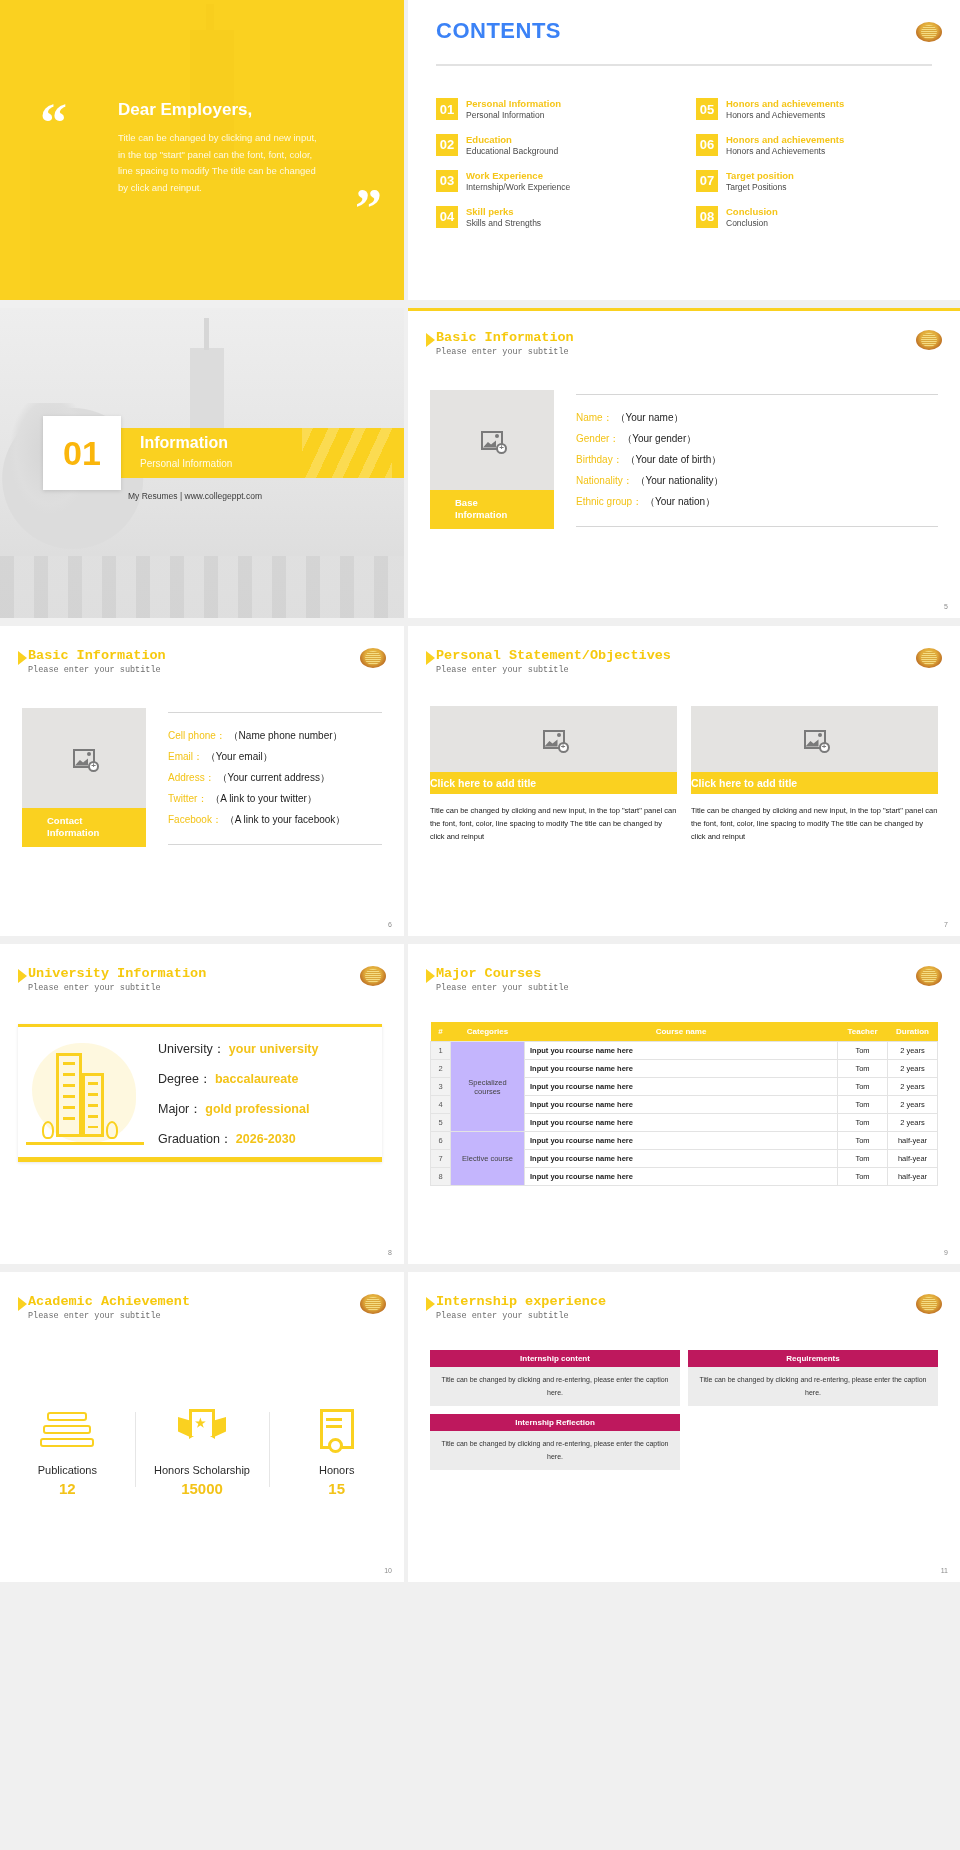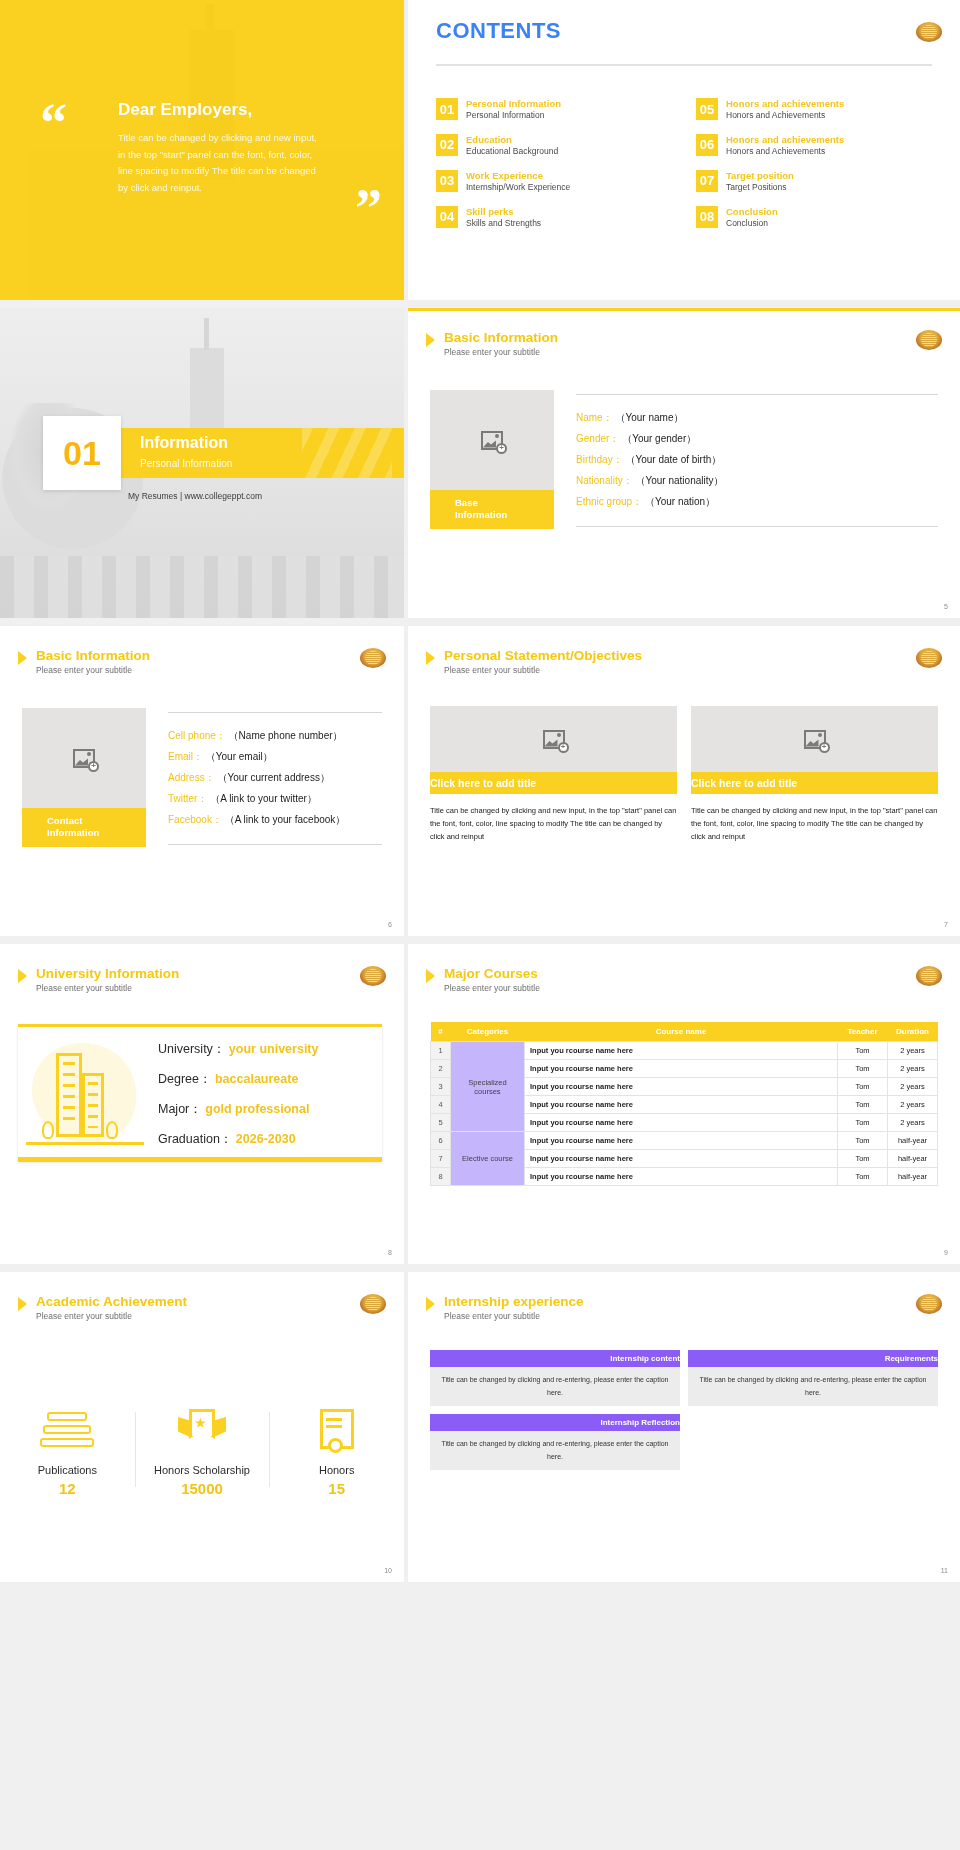--- a/index.html
+++ b/index.html
@@ -146,21 +146,21 @@
   .divider .d-sub {
     position: absolute; left: 140px; top: 150px;
     font-size: 10px; color: #fffbe8;
   }
   .divider .d-foot {
     position: absolute; left: 128px; top: 183px;
     font-size: 8.5px; color: #3b3b3b;
   }
 
   
-  .hd { position: absolute; left: 18px; top: 22px; display: flex; gap: 9px; }
+  .hd { position: absolute; left: 18px; top: 22px; display: flex; gap: 1px; font-family: Liberation Mono, monospace; }
   .hd .tri {
     width: 0; height: 0; margin-top: 3px;
     border-top: 7px solid transparent; border-bottom: 7px solid transparent;
     border-left: 9px solid #fad120;
   }
   .hd-title { font-size: 13.5px; font-weight: bold; color: #f6c90e; }
   .hd-sub { font-size: 8.5px; color: #6e6e6e; margin-top: 2px; }
   .hd-crest { position: absolute; right: 18px; top: 22px; }
 
   
@@ -293,21 +293,21 @@
   .int-wrap { position: absolute; left: 22px; right: 22px; top: 78px; display: flex; gap: 10px; }
   .int-left { width: 112px; background: #ececec; padding: 10px 9px; }
   .int-left .av {
     width: 32px; height: 32px; border-radius: 50%; background: #dcdcdc; margin: 2px auto 8px auto;
     display: flex; align-items: center; justify-content: center;
   }
   .int-left .cname { font-size: 9px; font-weight: bold; color: #1e1e1e; text-align: center; margin-bottom: 6px; }
   .int-left .ctxt { font-size: 7px; line-height: 1.7; color: #333; text-align: center; }
   .int-right { flex: 1; display: grid; grid-template-columns: 1fr 1fr; gap: 8px; }
   .int-card .hdr {
-    background: #8b5cf6; color: #fff; font-size: 8px; font-weight: bold; text-align: right; padding: 4px 0;
+    background: #be185d; color: #fff; font-size: 8px; font-weight: bold; text-align: center; padding: 4px 0;
   }
   .int-card .bdy {
     background: #ececec; font-size: 7px; line-height: 1.8; color: #333; padding: 7px 8px; text-align: center;
   }
 
   
   .topstrip { position: absolute; left: 0; right: 0; top: 0; height: 3px; background: #fad120; }
 </style>
 </head>
 <body>

